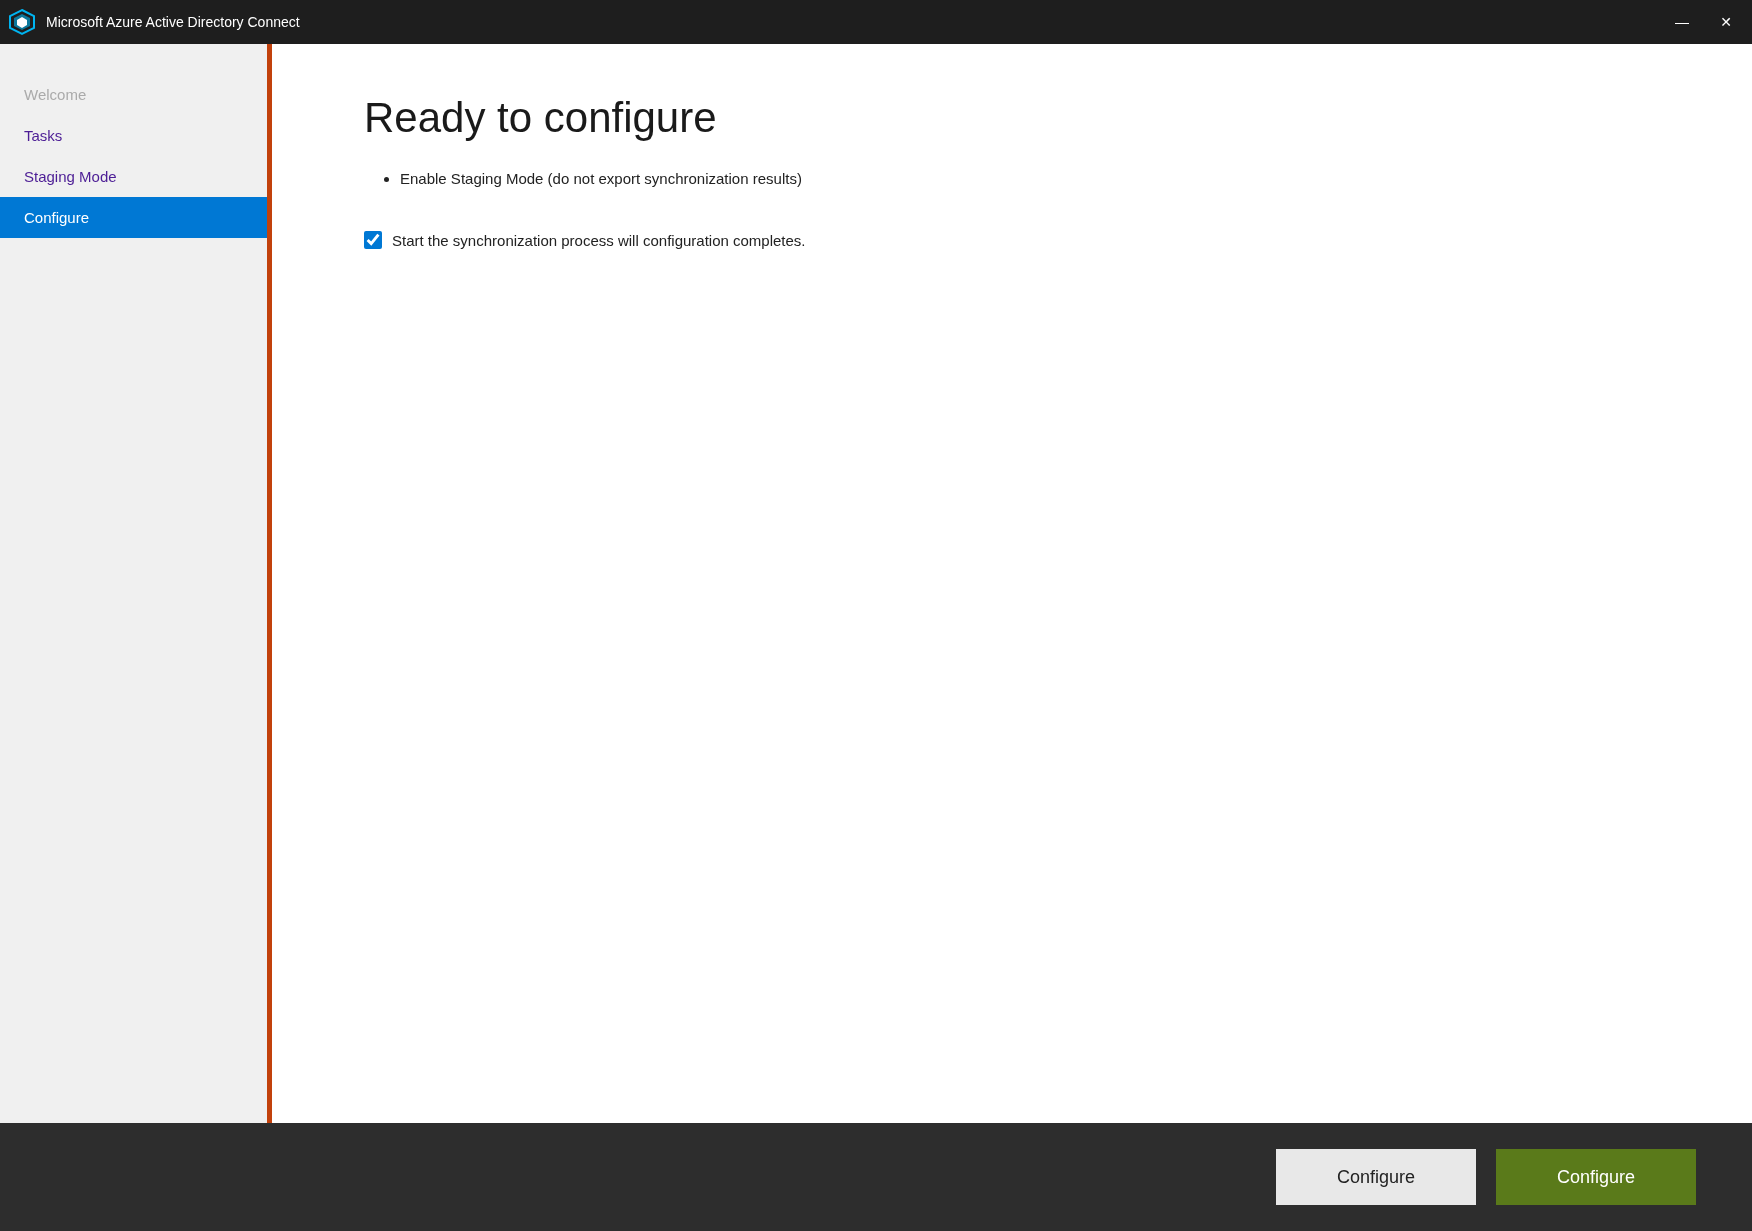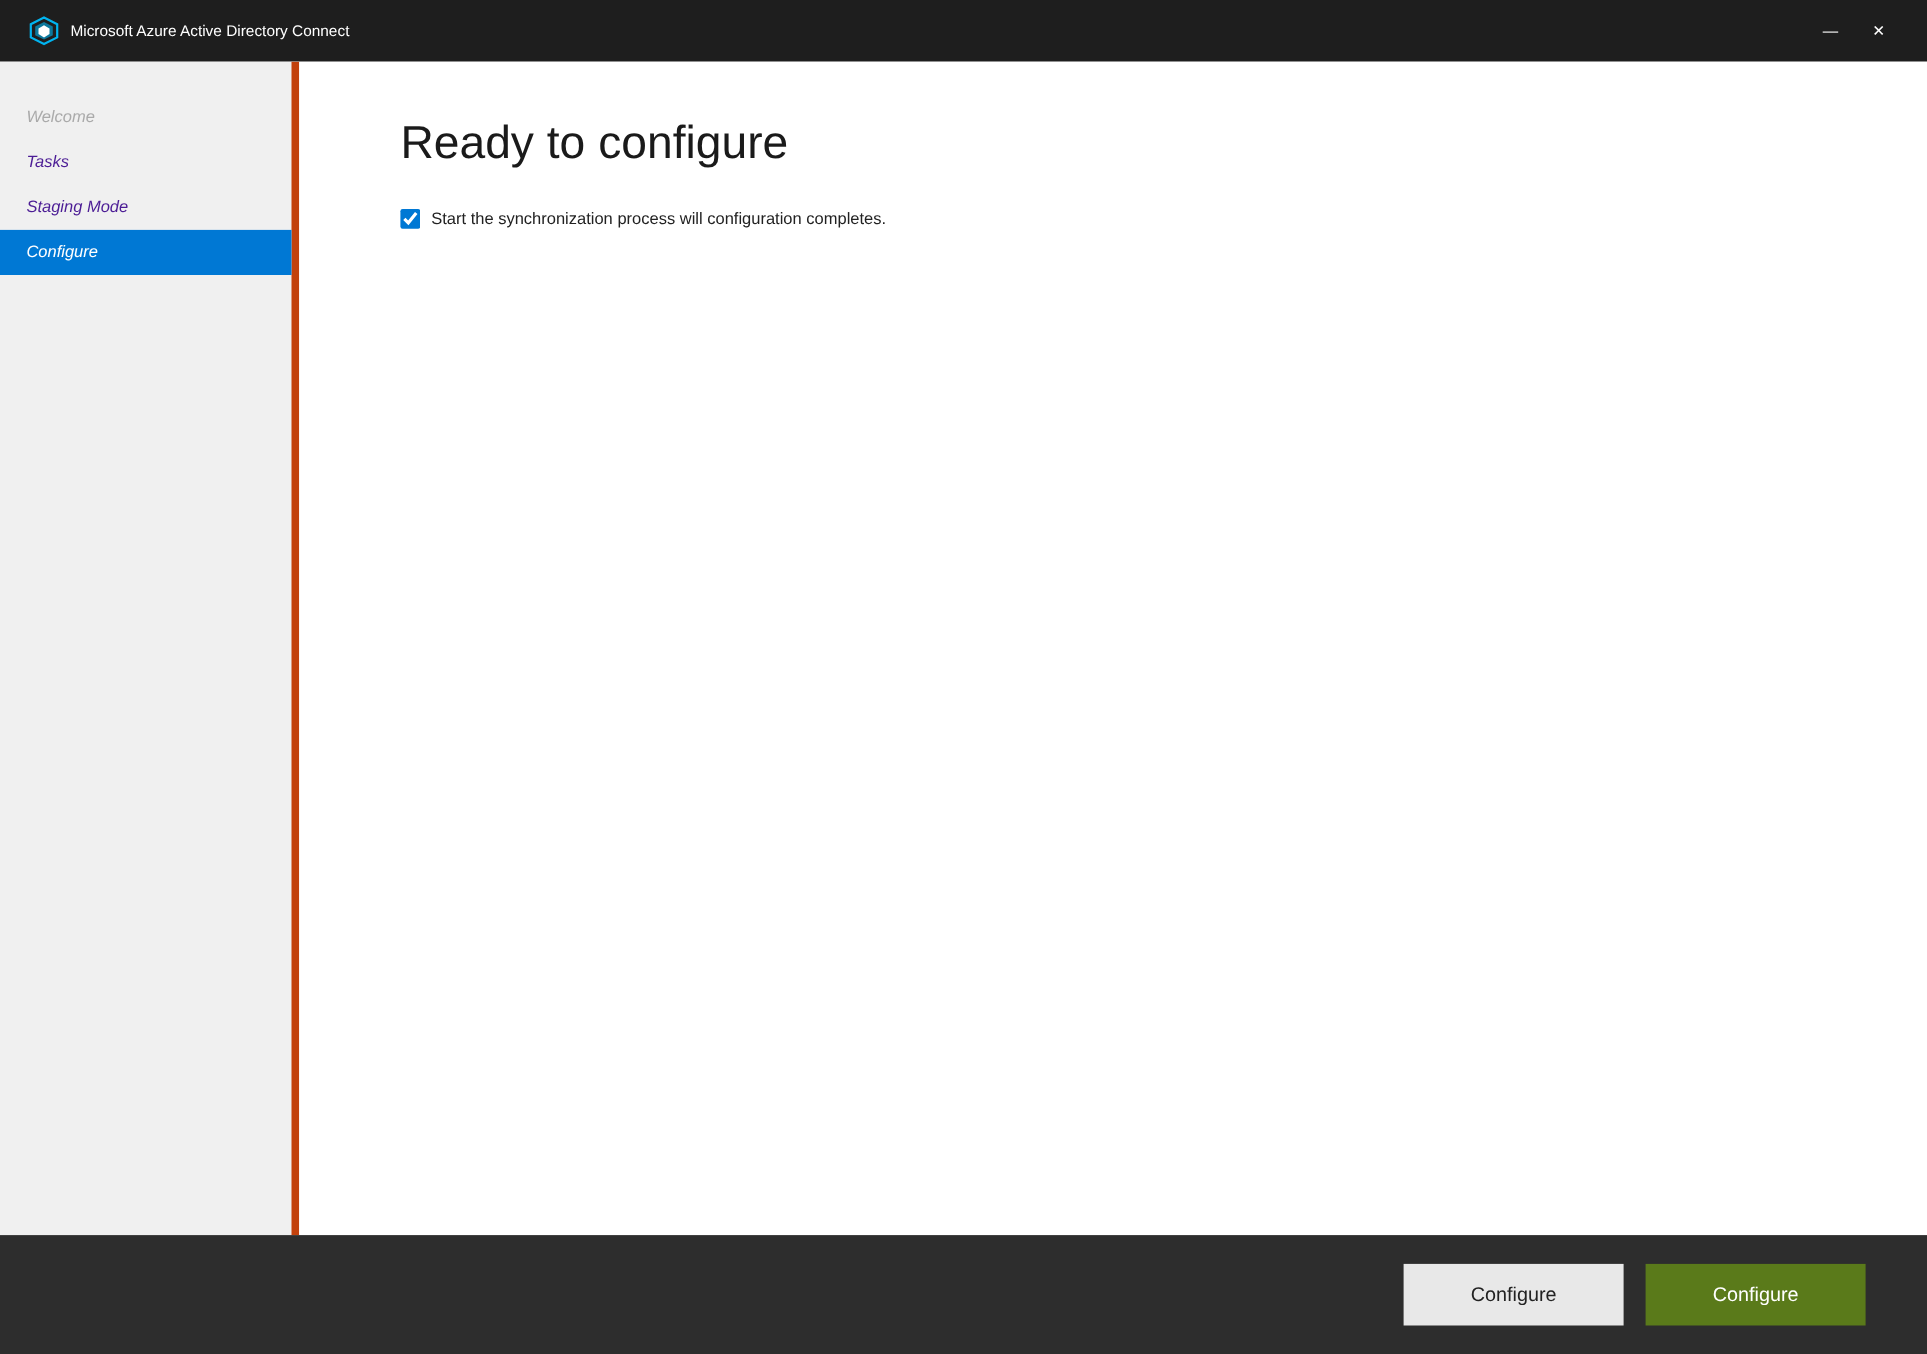--- a/index.html
+++ b/index.html
@@ -18,26 +18,26 @@
 
     .window {
       width: 1752px;
       height: 1231px;
       display: flex;
       flex-direction: column;
       background: #2d2d2d;
     }
 
     .titlebar {
-      height: 56px;
+      height: 44px;
       background: #1e1e1e;
       display: flex;
       align-items: center;
       justify-content: space-between;
-      padding: 0 26px;
+      padding: 0 8px;
       flex-shrink: 0;
     }
 
     .titlebar-left {
       display: flex;
       align-items: center;
       gap: 10px;
     }
 
     .titlebar-logo {
@@ -76,22 +76,21 @@
       display: flex;
       background: #f0f0f0;
       overflow: hidden;
     }
 
     .sidebar {
       width: 272px;
       background: #f0f0f0;
       padding: 30px 0;
       flex-shrink: 0;
-      border-right: 7px solid #c2410c;
-      font-style: italic;
+      border-right: 5px solid #c2410c;
     }
 
     .sidebar-item {
       padding: 10px 24px;
       font-size: 15px;
       color: #4c1d95;
       cursor: pointer;
       line-height: 1.4;
     }
 
@@ -225,20 +224,23 @@
       <div class="sidebar-item">
         <span>Staging Mode</span>
       </div>
       <div class="sidebar-item active">
         <span>Configure</span>
       </div>
     </div>
 
     <div class="content-area">
       <h1 class="page-title">Ready to configure</h1>
+      <ul class="bullet-list">
+        <li>Enable Staging Mode (do not export synchronization results)</li>
+      </ul>
       <div class="checkbox-row">
         <input type="checkbox" id="sync-checkbox" checked="" style="">
         <label for="sync-checkbox" class="checkbox-label">Start the synchronization process will configuration completes.</label>
       </div>
     </div>
 
   </div>
 
   <div class="footer">
     <button class="btn btn-previous">Configure</button>

